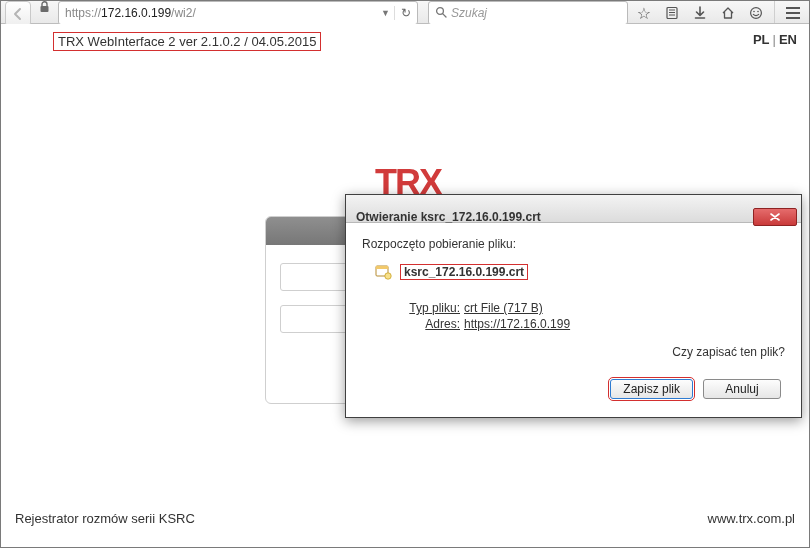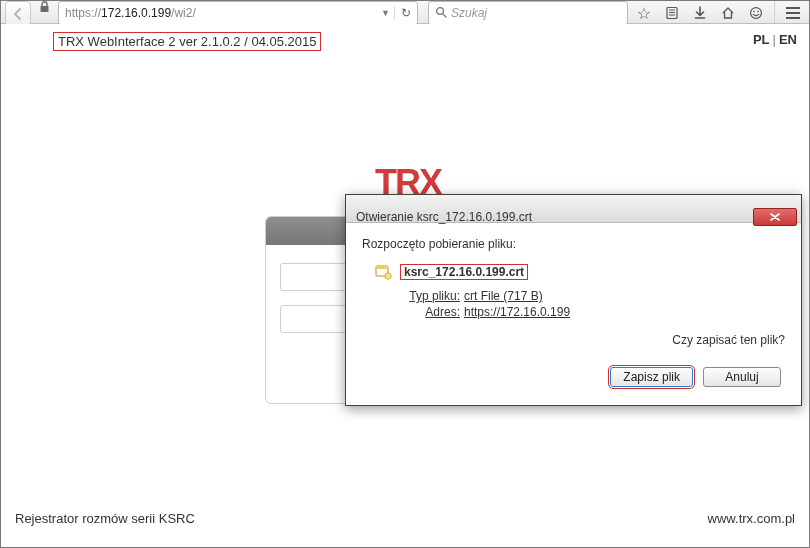--- a/index.html
+++ b/index.html
@@ -28,26 +28,26 @@
   .logo{ position:absolute; top:138px; left:374px; font-family: Arial Black, Arial; font-weight:900; font-size:36px; color:#d13b3b; letter-spacing:-2px;}
   
   .panel{ position:absolute; top:192px; left:264px; width:292px; height:188px; border:1px solid #cfcfcf; border-radius:6px; background:#fff;}
   .panel-head{ height:28px; background:linear-gradient(#8f8f8f,#777); border-radius:5px 5px 0 0; color:#fff; text-align:center; font-size:13px; letter-spacing:6px; font-weight:bold; line-height:28px;}
   .panel-body{ padding:18px 14px; display:flex; flex-direction:column; gap:14px;}
   .panel-input{ height:28px; border:1px solid #cfcfcf; border-radius:3px;}
   
   .footer{ position:absolute; bottom:8px; left:0; right:0; display:flex; justify-content:space-between; padding:0 14px; font-size:13px; color:#333;}
   
   .dialog{ position:absolute; top:170px; left:344px; width:457px; border:1px solid #404040; box-shadow:0 3px 12px rgba(0,0,0,0.4); background:#fff;}
-  .dlg-title{ height:28px; background:linear-gradient(#f3f3f3,#dcdcdc); border-bottom:1px solid #b9b9b9; display:flex; align-items:center; padding:16px 4px 0 10px; font-size:12px; color:#333;}
+  .dlg-title{ height:28px; background:linear-gradient(#f3f3f3,#dcdcdc); border-bottom:1px solid #b9b9b9; display:flex; align-items:center; padding:16px 4px 0 10px; font-size:12px; color:#333;font-weight:bold;}
   .dlg-title .spacer{flex:1;}
   .dlg-close{ width:44px; height:18px; background:linear-gradient(#e56c6c,#c93a3a); border:1px solid #8e2323; border-radius:2px; color:#fff; display:flex; align-items:center; justify-content:center; font-size:11px; font-weight:bold;}
   .dlg-body{ padding:14px 16px 14px 16px; font-size:12px; color:#333;}
   .dlg-body .intro{ margin-bottom:12px;}
-  .file-row{ display:flex; align-items:center; gap:8px; margin-left:12px; margin-bottom:8px;}
+  .file-row{ display:flex; align-items:center; gap:8px; margin-left:12px; margin-bottom:20px;}
   .file-icon-svg{ width:18px; height:18px; flex-shrink:0;}
   .file-name{ font-weight:bold; border:1px solid #d32f2f; padding:0 3px;}
   .meta{ margin-left:40px; font-size:12px; display:grid; grid-template-columns:62px auto; row-gap:2px; margin-bottom:14px;text-decoration:underline;}
   .meta .k{ text-align:right; color:#333; padding-right:4px;}
   .question{ margin-bottom:20px;text-align:right;}
   .dlg-buttons{ display:flex; justify-content:flex-end; gap:10px; padding:0 4px 4px 0;}
   .dlg-btn{ min-width:78px; height:20px; border:1px solid #8a8a8a; border-radius:3px; background:linear-gradient(#fdfdfd,#e6e6e6); font-size:12px; color:#222; display:flex; align-items:center; justify-content:center; padding:0 12px;}
   .dlg-btn.primary{ border:1px solid #2e7bd1; outline:1px solid #d32f2f; outline-offset:1px;}
   .menu-lines{ display:flex; flex-direction:column; gap:3px;}
   .menu-lines span{ display:block; width:14px; height:2px; background:#555;}

